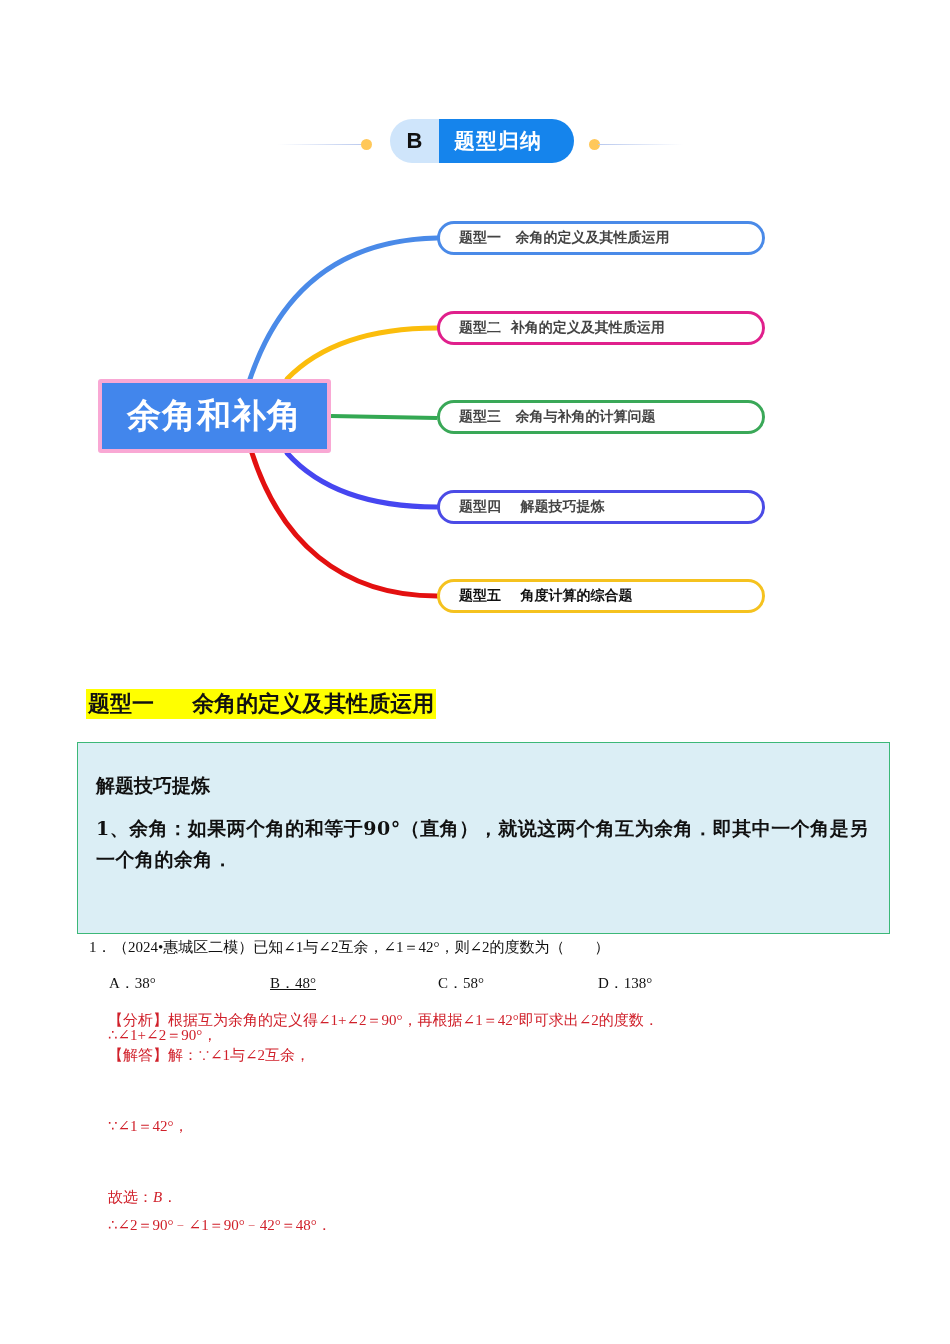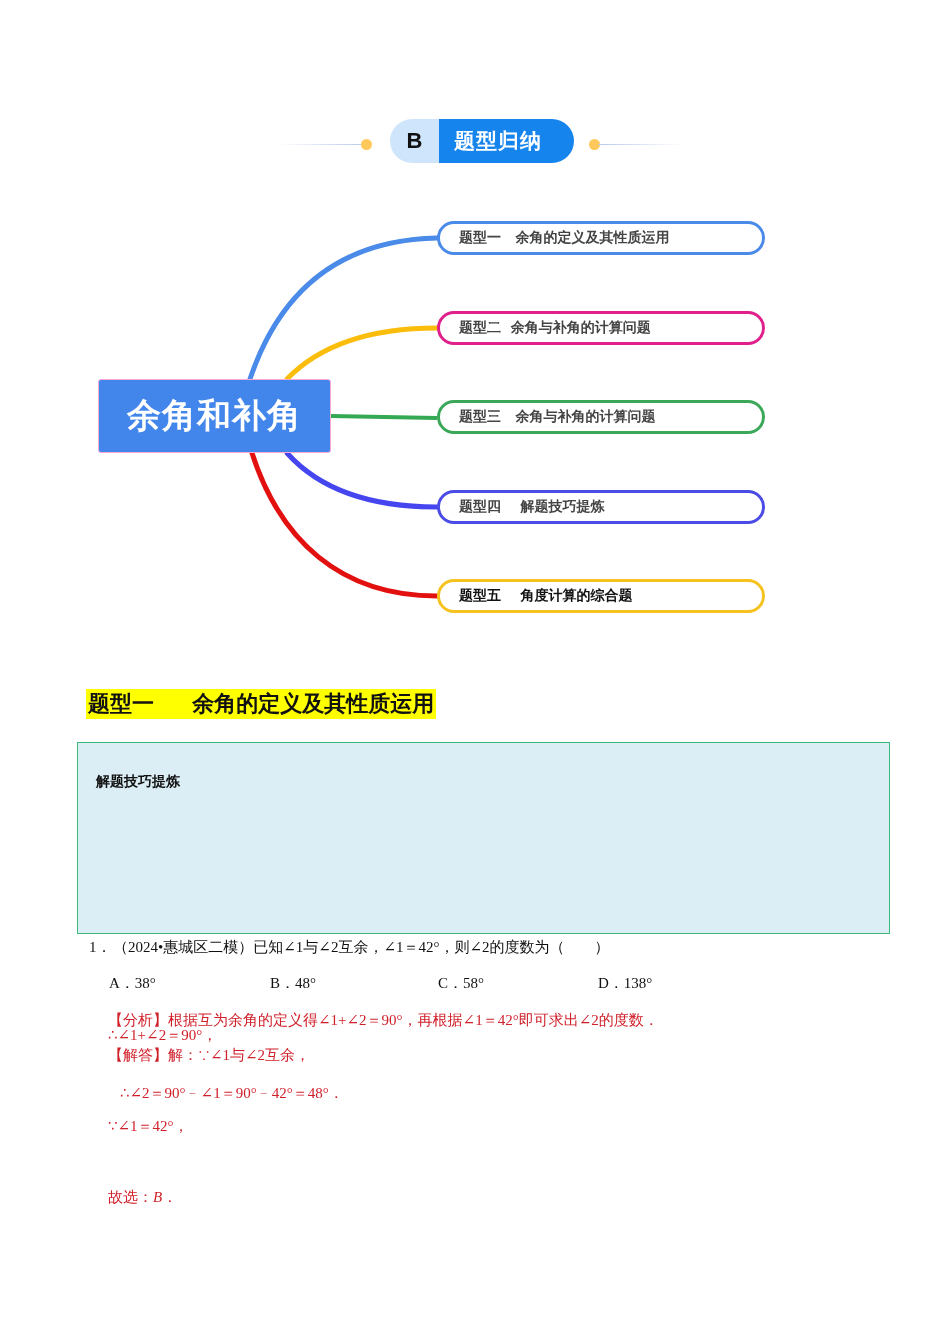--- a/index.html
+++ b/index.html
@@ -15,36 +15,36 @@
     .hdr-dot.right { left: 589px; }
     .badge { position: absolute; left: 390px; top: 119px; height: 44px; width: 184px; display: flex; border-radius: 22px; overflow: hidden; }
     .badge-letter { width: 49px; background: #cfe5fb; color: #111; font-weight: bold; font-size: 22px;
                     display: flex; align-items: center; justify-content: center; font-family: "Liberation Sans", sans-serif; }
     .badge-title { flex: 1; background: #1584ec; color: #ffffff; font-weight: bold; font-size: 21px;
                    display: flex; align-items: center; padding-left: 15px; letter-spacing: 1px; }
 
     
     .mind-svg { position: absolute; left: 0; top: 0; }
     .root-node { position: absolute; left: 98px; top: 379px; width: 233px; height: 74px; background: #4286ec;
-                 border: 1px solid #f9a8d4; border-radius: 3px; box-sizing: border-box;
+                 border: 4px solid #f9a8d4; border-radius: 3px; box-sizing: border-box;
                  color: #fff; font-size: 34px; font-weight: bold; display: flex; align-items: center; justify-content: center; letter-spacing: 1px; }
     .branch { position: absolute; left: 437px; width: 328px; height: 34px; border: 3px solid; border-radius: 20px;
               box-sizing: border-box; background: #fff; display: flex; align-items: center; padding-left: 19px;
               font-size: 14px; font-weight: bold; color: #444; white-space: pre; }
     .branch.last { color: #111; }
 
     
     .sec-title { position: absolute; left: 86px; top: 689px; height: 30px; background: #ffff00;
                  font-size: 22px; font-weight: bold; color: #111; display: flex; align-items: center; padding: 0 2px; white-space: pre; }
 
     
     .tip-box { position: absolute; left: 77px; top: 742px; width: 813px; height: 192px; background: #dbeef5;
                border: 1.5px solid #3cb878; box-sizing: border-box; padding: 30px 18px 0 18px;
                font-family: "DejaVu Serif", "Liberation Serif", serif; color: #111; }
-    .tip-title { font-size: 14px; font-weight: bold; margin-bottom: 14px; }
+    .tip-title { font-size: 19px; font-weight: bold; margin-bottom: 14px; }
     .tip-line { font-size: 19px; font-weight: bold; line-height: 31px; margin-bottom: 8px; letter-spacing: 0.5px; }
 
     
     .q { position: absolute; font-family: "Liberation Serif", "DejaVu Serif", serif; font-size: 15px; color: #111; white-space: pre; }
     .opt { position: absolute; top: 974px; font-family: "Liberation Serif", "DejaVu Serif", serif; font-size: 15px; color: #111; white-space: pre; }
     .sol { position: absolute; left: 108px; font-family: "Liberation Serif", "DejaVu Serif", serif; font-size: 15px; color: #d0202a; white-space: pre; }
     .sol i { font-style: italic; }
   </style>
 </head>
 <body>
@@ -62,37 +62,38 @@
   <path d="M250,379 C280,290 340,240 437,238" fill="none" stroke="#4a8ae8" stroke-width="5" stroke-linecap="round"></path>
   <path d="M287,379 C320,345 370,328 437,328" fill="none" stroke="#fbbd0c" stroke-width="5" stroke-linecap="round"></path>
   <path d="M331,416 L437,418" fill="none" stroke="#34a853" stroke-width="4"></path>
   <path d="M287,453 C320,490 370,507 437,507" fill="none" stroke="#4646f0" stroke-width="5" stroke-linecap="round"></path>
   <path d="M252,453 C280,540 340,596 437,596" fill="none" stroke="#e31010" stroke-width="5" stroke-linecap="round"></path>
 </svg>
 
 <div class="root-node">余角和补角</div>
 
 <div class="branch" style="top:221px; border-color:#4a8ae8;">题型一   余角的定义及其性质运用</div>
-<div class="branch" style="top:311px; border-color:#e0208c;">题型二  余角与补角的计算问题</div>
+<div class="branch" style="top:311px; border-color:#e0208c;">题型二  补角的定义及其性质运用</div>
 <div class="branch" style="top:400px; border-color:#3aa858;">题型三   余角与补角的计算问题</div>
 <div class="branch" style="top:490px; border-color:#4b4be6;">题型四    解题技巧提炼</div>
 <div class="branch last" style="top:579px; border-color:#f5c21f;">题型五    角度计算的综合题</div>
 
 <div class="sec-title">题型一     余角的定义及其性质运用</div>
 
 <div class="tip-box">
   <div class="tip-title">解题技巧提炼</div>
+  <div class="tip-line">1、余角：如果两个角的和等于90°（直角），就说这两个角互为余角．即其中一个角是另一个角的余角．</div>
 </div>
 
 <div class="q" style="left:89px; top:938px;">1．</div>
 <div class="q" style="left:113px; top:938px;">（2024•惠城区二模）已知∠1与∠2互余，∠1＝42°，则∠2的度数为（　　）</div>
 
 <div class="opt" style="left:109px;">A．38°</div>
-<div class="opt" style="left:270px;">B．48°</div>
+<div class="opt" style="left:270px;text-decoration:underline;">B．48°</div>
 <div class="opt" style="left:438px;">C．58°</div>
 <div class="opt" style="left:598px;">D．138°</div>
 
 <div class="sol" style="top:1011px;">【分析】根据互为余角的定义得∠1+∠2＝90°，再根据∠1＝42°即可求出∠2的度数．</div>
 <div class="sol" style="top:1046px;">【解答】解：∵∠1与∠2互余，</div>
 <div class="sol" style="top:1026px;">∴∠1+∠2＝90°，</div>
 <div class="sol" style="top:1117px;text-align:center;">∵∠1＝42°，</div>
-<div class="sol" style="top:1084px;margin-left:12px;">∴∠2＝90°﹣∠1＝90°﹣42°＝48°．</div>
+<div class="sol" style="top:1216px;">∴∠2＝90°﹣∠1＝90°﹣42°＝48°．</div>
 <div class="sol" style="top:1188px;"><span>故选：</span><i>B</i><span>．</span></div>
 
 </body></html>

